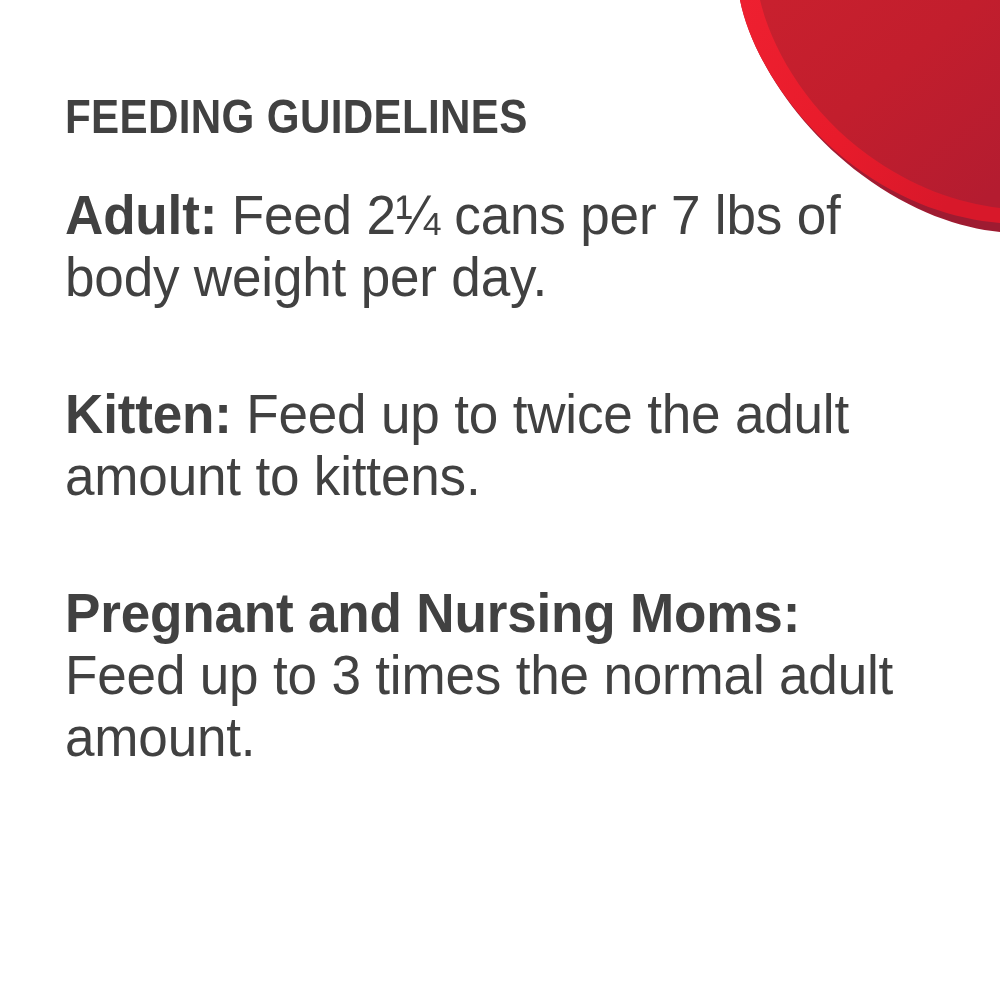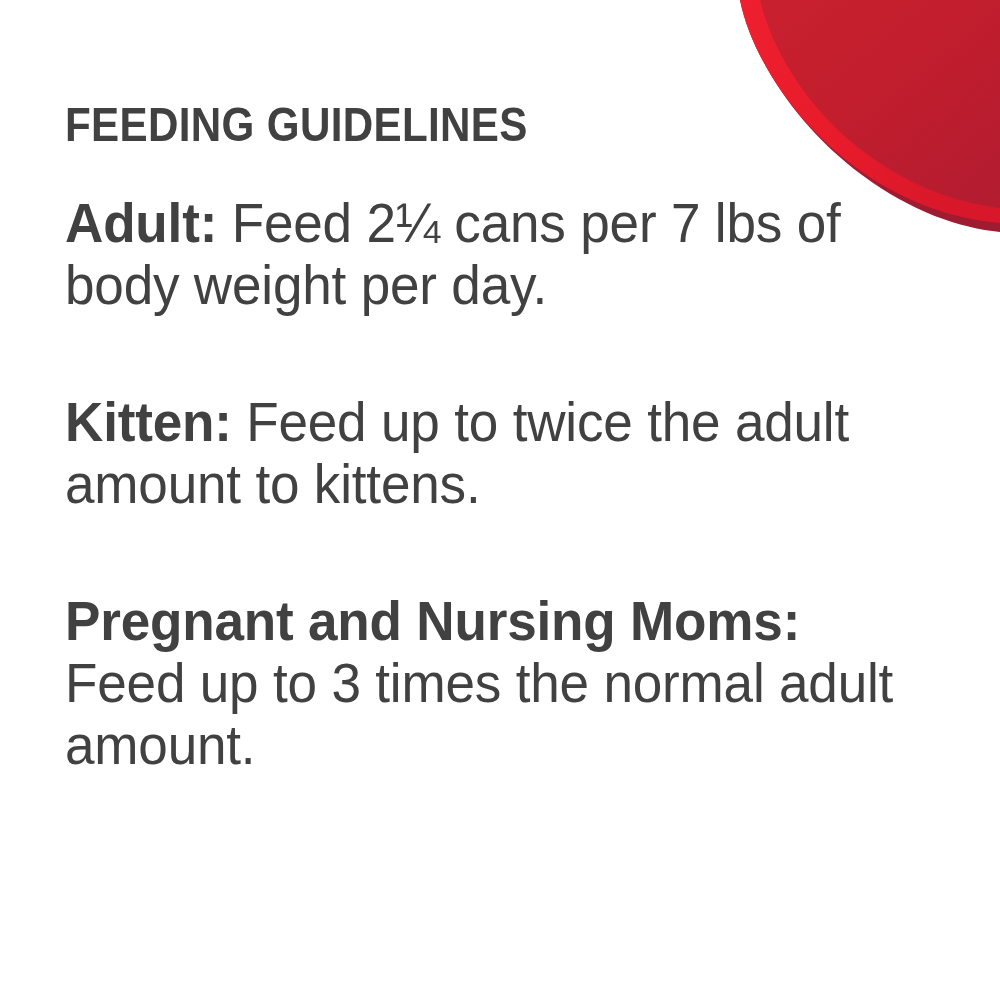--- a/index.html
+++ b/index.html
@@ -31,21 +31,21 @@
   #swoosh-layer svg {
     display: block;
     width: 320px;
     height: 260px;
   }
 
   
   #content {
     position: absolute;
     left: 65px;
-    top: 100px;
+    top: 92px;
     width: 880px;
     color: #414141;
   }
 
   .panel-title {
     font-family: "Liberation Sans Narrow", "Liberation Sans", sans-serif;
     font-weight: bold;
     font-size: 49px;
     line-height: 1.0;
     letter-spacing: 0.4px;

